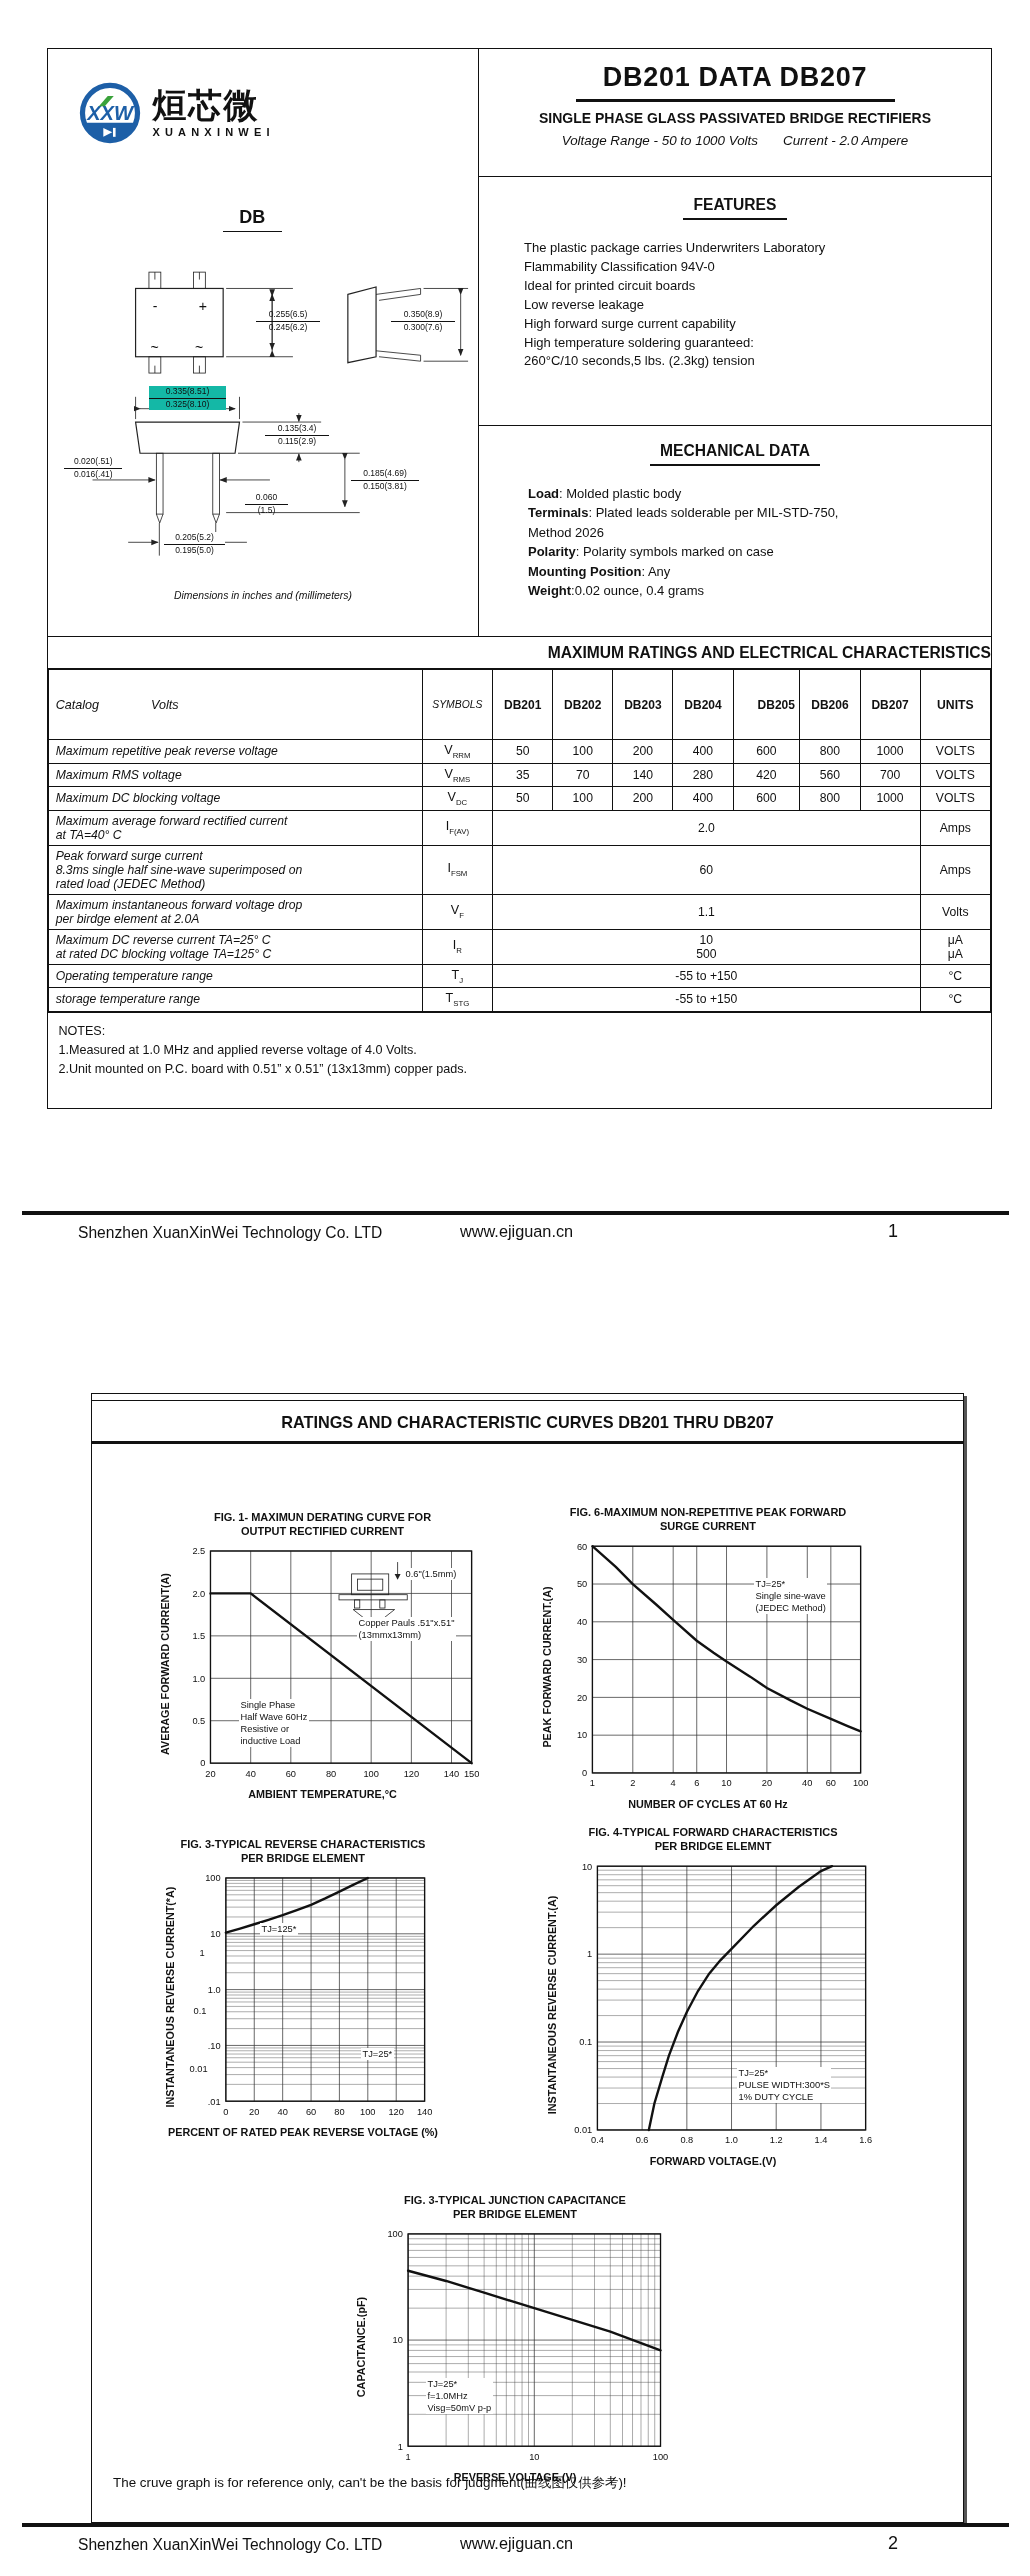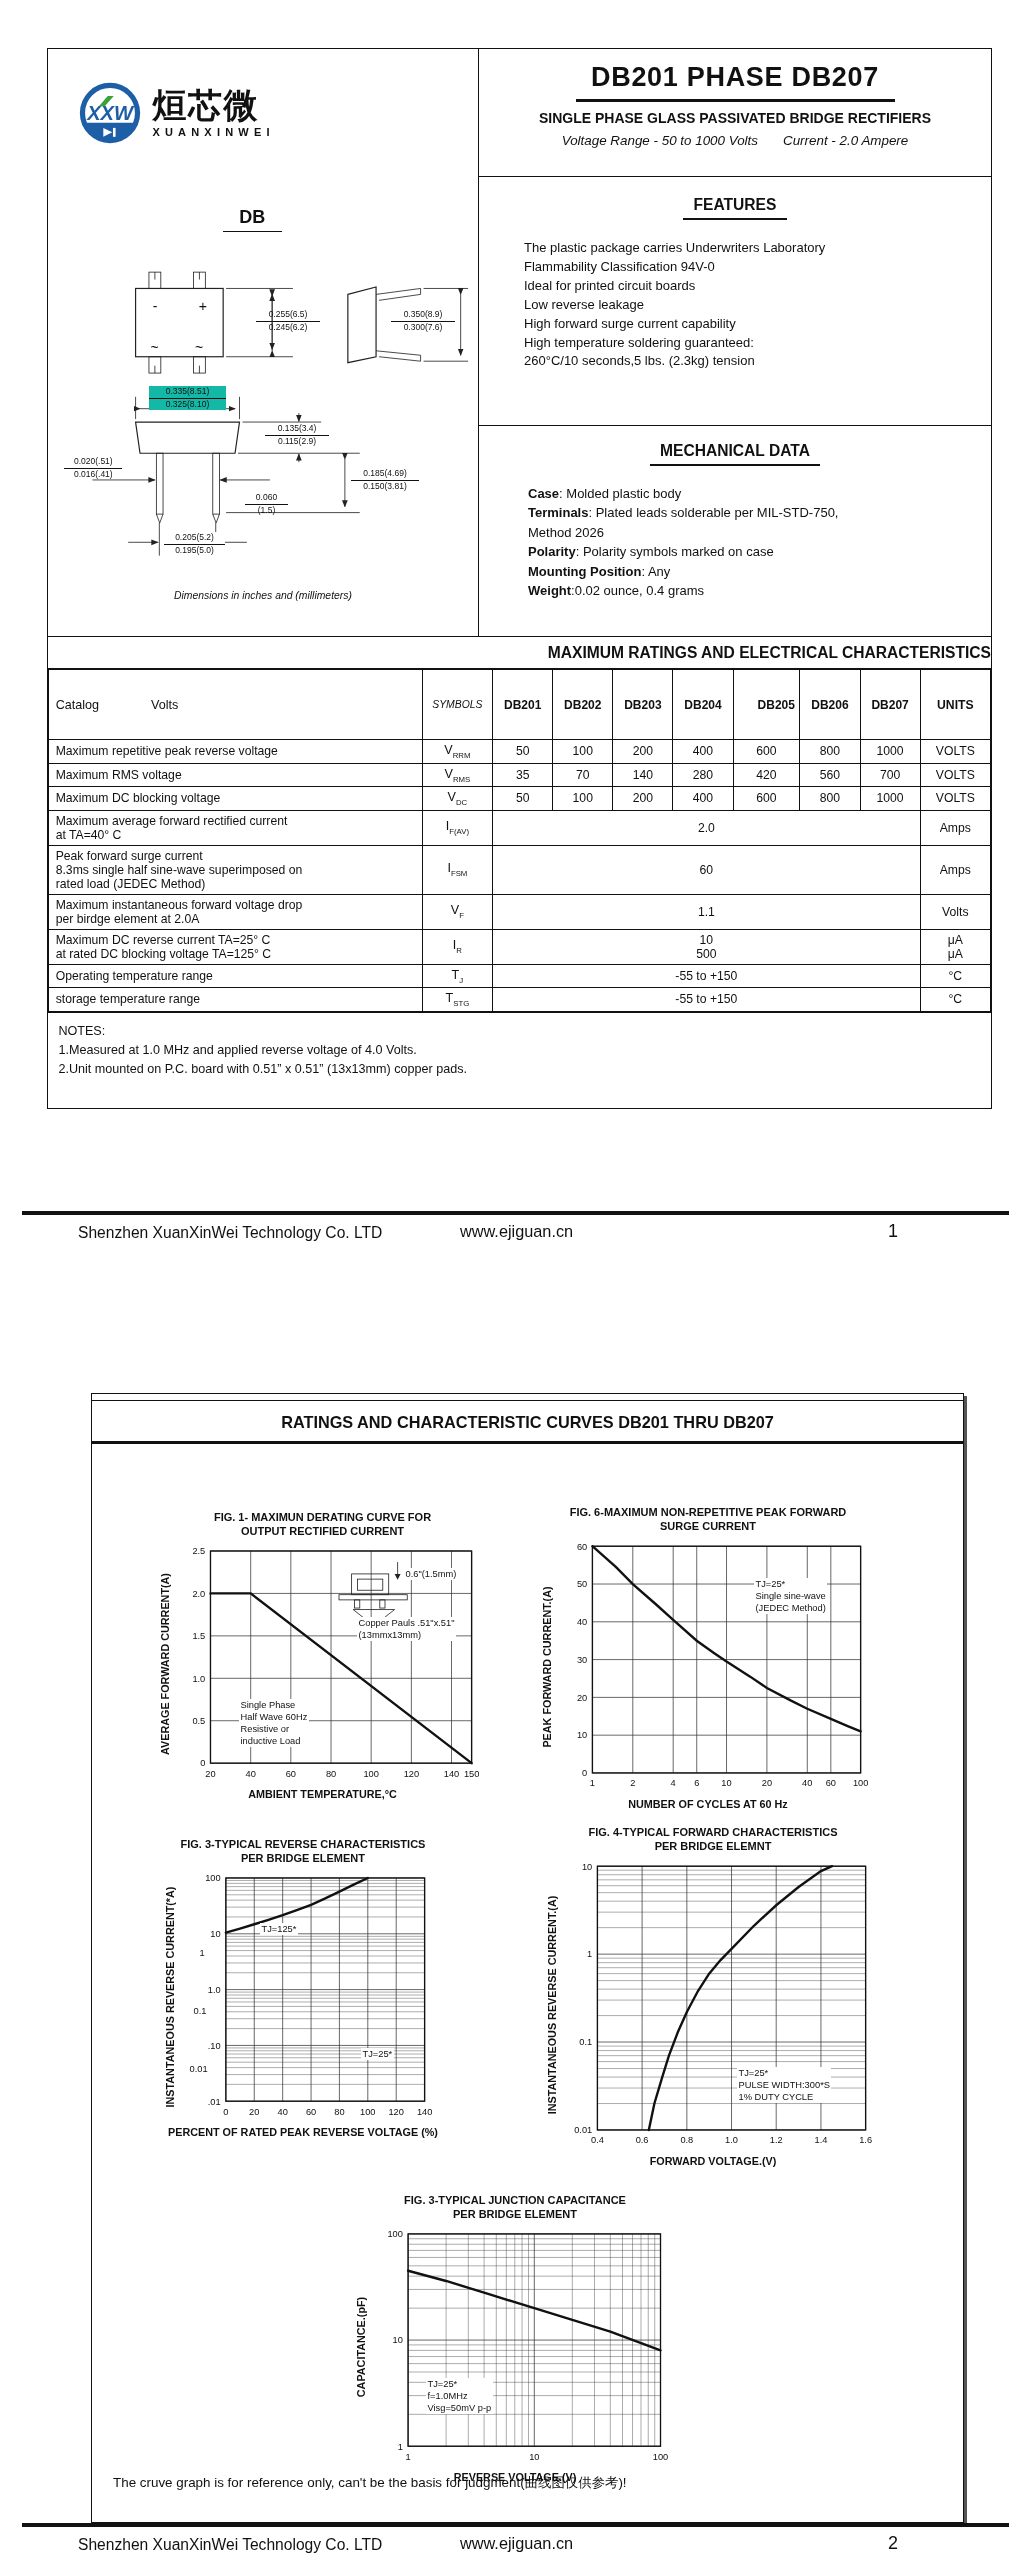--- a/index.html
+++ b/index.html
@@ -32,21 +32,21 @@
   .dim{position:absolute;text-align:center;font-size:8.5px;line-height:1.3;}
   .dim .t{border-bottom:1px solid #111;padding:0 3px 0.7px;}
   .dim .b{padding:0.7px 3px 0;}
   .pkgcap{position:absolute;left:0;top:413px;width:100%;text-align:center;font-style:italic;font-size:10.4px;}
   
   .ratetitle{border-top:1.5px solid #111;border-bottom:1.5px solid #111;text-align:right;font-size:15.6px;font-weight:bold;padding:6.7px 0;}
   .ratenotes{padding:6px 7.4px 4.5px;font-size:12.6px;line-height:1.4;border-bottom:1.5px solid #111;}
   table.spec{width:100%;border-collapse:collapse;font-size:12.2px;}
   table.spec th,table.spec td{border:1.2px solid #111;padding:3px 4.5px;text-align:center;vertical-align:middle;}
   table.spec th{font-weight:bold;}
-  .c-label{width:40%;text-align:left !important;padding-left:6.7px !important;white-space:pre-line;}
+  .c-label{width:40%;text-align:left !important;padding-left:6.7px !important;white-space:pre-line;font-style:italic;}
   .cat{display:flex;gap:52px;font-weight:normal;font-size:12.6px;padding:10.4px 0;}
   .sym-h{font-style:italic;font-weight:normal !important;font-size:10.4px;}
   td.c-sym{font-size:12.6px;}
   td.c-sym sub,{font-size:7.8px;}
   sub{font-size:7.8px;}
   .parthead{font-size:12px;}
   .notesblk{border-top:1.5px solid #111;padding:9px 0 30px 10.4px;font-size:12.6px;line-height:1.5;}
   
   .pfooter{position:absolute;left:22px;width:987px;}
   .fline{height:3.7px;background:#111;}
@@ -178,21 +178,21 @@
         </div>
         <div class="dim" style="left:197px;top:315px;width:43px;">
           <div class="t">0.060</div>
             <div class="b">(1.5)</div>
         </div>
         <div class="pkgcap">Dimensions in inches and (millimeters)</div>
       </div>
     </div>
     <div class="col-r">
       <div class="titleblock">
-        <div class="dtitle">DB201 PHASE DB207</div>
+        <div class="dtitle">DB201 DATA DB207</div>
         <div class="trule"></div>
         <div class="subtitle">SINGLE PHASE GLASS PASSIVATED BRIDGE RECTIFIERS</div>
         <div class="rangeline">
           <span>Voltage Range - 50 to 1000 Volts</span>
           <span>Current -  2.0 Ampere</span>
         </div>
       </div>
       <div class="fbox">
         <div class="sechead"><span>FEATURES</span></div>
         <div class="flines">
@@ -201,21 +201,21 @@
           <div>Ideal for printed circuit boards</div>
           <div>Low reverse leakage</div>
           <div>High forward surge current capability</div>
           <div>High temperature soldering guaranteed:</div>
           <div>260°C/10 seconds,5 lbs. (2.3kg) tension</div>
         </div>
       </div>
       <div class="mbox">
         <div class="sechead"><span>MECHANICAL DATA</span></div>
         <div class="mlines">
-          <div><b>Case</b><span>: Molded plastic body</span></div>
+          <div><b>Load</b><span>: Molded plastic body</span></div>
           <div><b>Terminals</b><span>: Plated leads solderable per MIL-STD-750,</span></div>
           <div><b></b><span> Method 2026</span></div>
           <div><b>Polarity</b><span>: Polarity symbols marked on case</span></div>
           <div><b>Mounting Position</b><span>: Any</span></div>
           <div><b>Weight</b><span>:0.02 ounce, 0.4 grams</span></div>
         </div>
       </div>
     </div>
   </div>
   <div class="ratetitle">MAXIMUM RATINGS AND ELECTRICAL CHARACTERISTICS</div>

